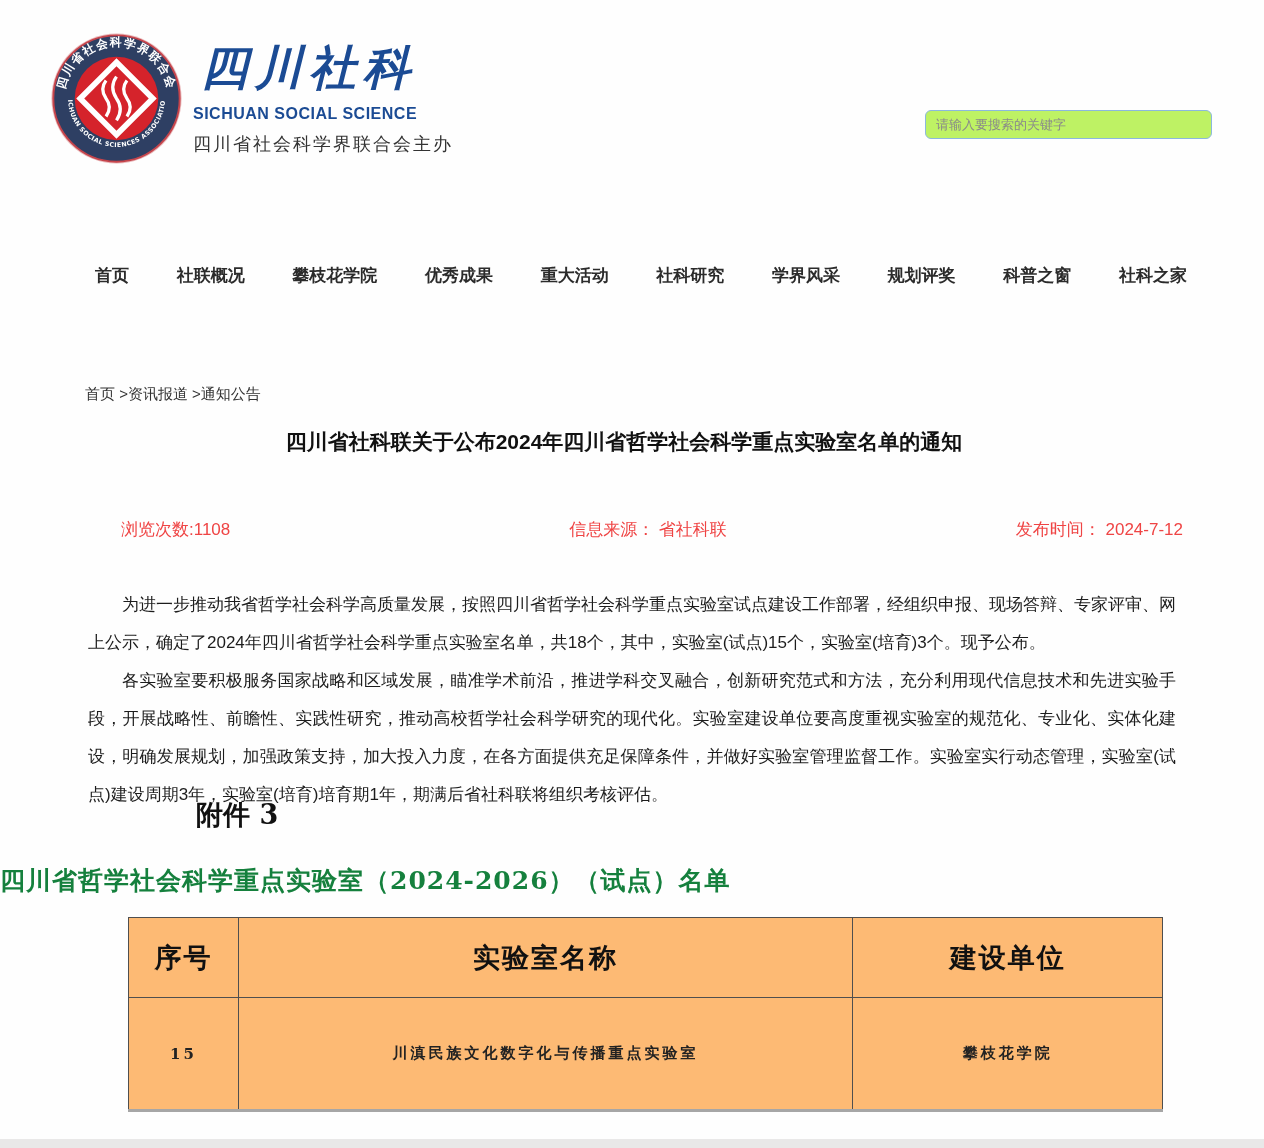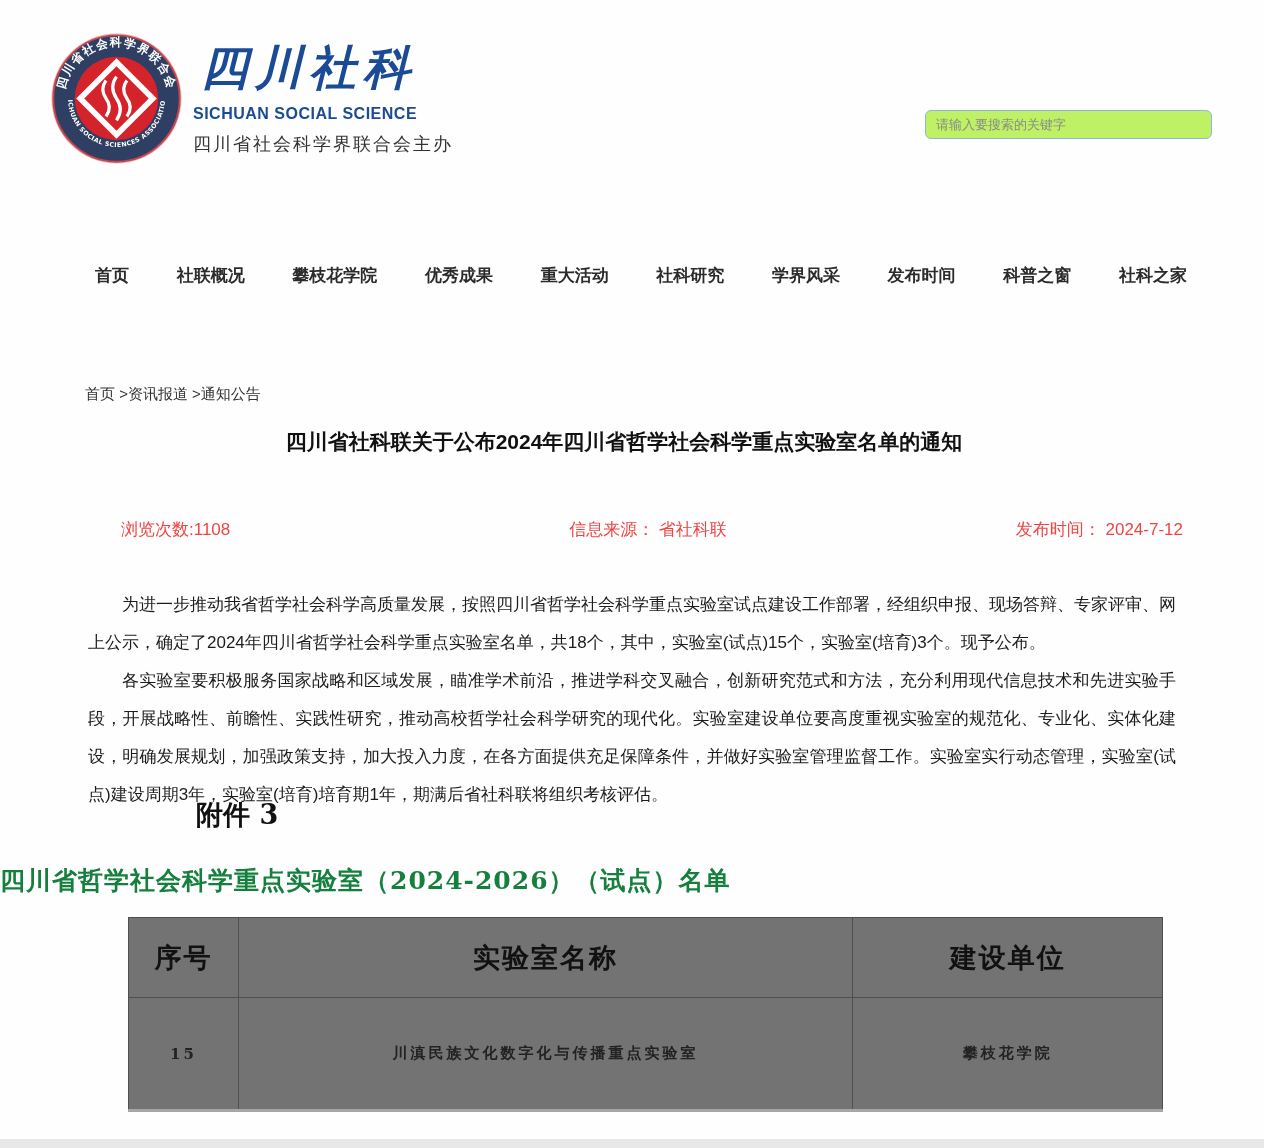--- a/index.html
+++ b/index.html
@@ -87,21 +87,21 @@
     font-size: 25px; font-weight: bold; color: #15803d; letter-spacing: 1px;
   }
   .lab-table {
     position: absolute; left: 128px; top: 917px; width: 1035px;
     border-collapse: collapse;
     font-family: "DejaVu Serif", "Liberation Serif", serif;
     border-bottom: 3px solid #a6a6a6;
   }
   .lab-table th, .lab-table td {
     border: 1px solid #4f4f4f; text-align: center; vertical-align: middle;
-    background: #737373;
+    background: #fdba74;
   }
   .lab-table th { height: 80px; font-size: 27px; font-weight: bold; color: #111; letter-spacing: 2px; }
   .lab-table td { height: 113px; font-size: 15px; color: #222; letter-spacing: 3px; font-weight: bold; }
   .col-no { width: 110px; }
   .col-name { width: 615px; }
   .col-org { width: 310px; }
 
   .footer-strip {
     position: absolute; left: 0; bottom: 0; width: 1264px; height: 9px;
     background: #e9e8e8;
@@ -145,21 +145,21 @@
   </div>
 
   <div class="nav">
     <span class="nav-item">首页</span>
     <span class="nav-item">社联概况</span>
     <span class="nav-item">攀枝花学院</span>
     <span class="nav-item">优秀成果</span>
     <span class="nav-item">重大活动</span>
     <span class="nav-item">社科研究</span>
     <span class="nav-item">学界风采</span>
-    <span class="nav-item">发布时间</span>
+    <span class="nav-item">规划评奖</span>
     <span class="nav-item">科普之窗</span>
     <span class="nav-item">社科之家</span>
   </div>
 
   <div class="breadcrumb">首页 &gt;资讯报道 &gt;通知公告</div>
 
   <h1 class="article-title">四川省社科联关于公布2024年四川省哲学社会科学重点实验室名单的通知</h1>
 
   <div class="meta">
     <span class="meta-views">浏览次数:1108</span>

